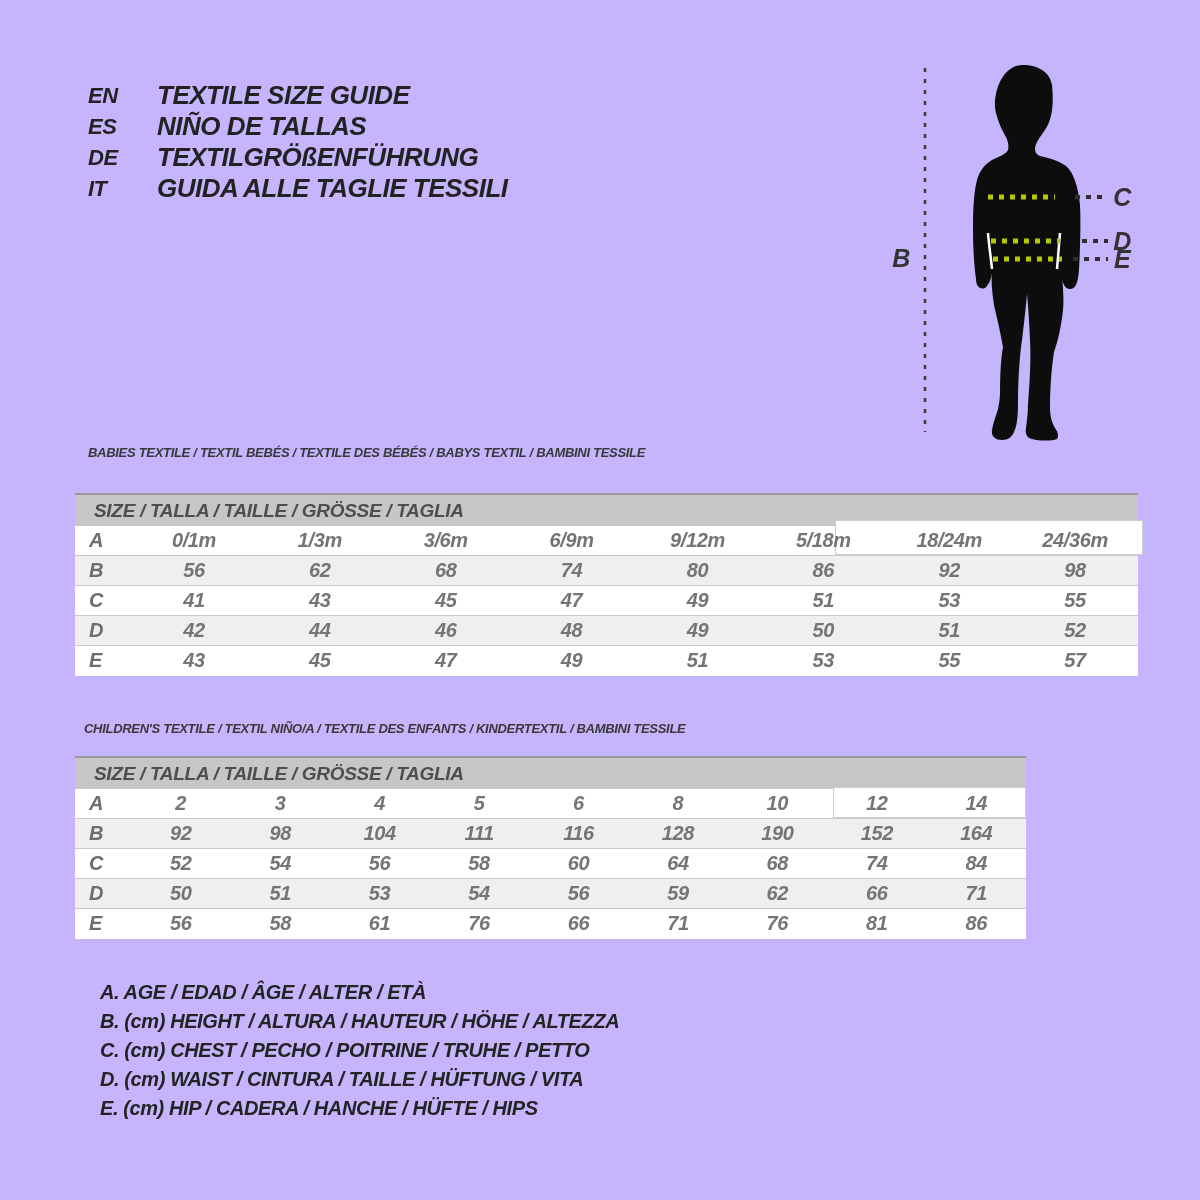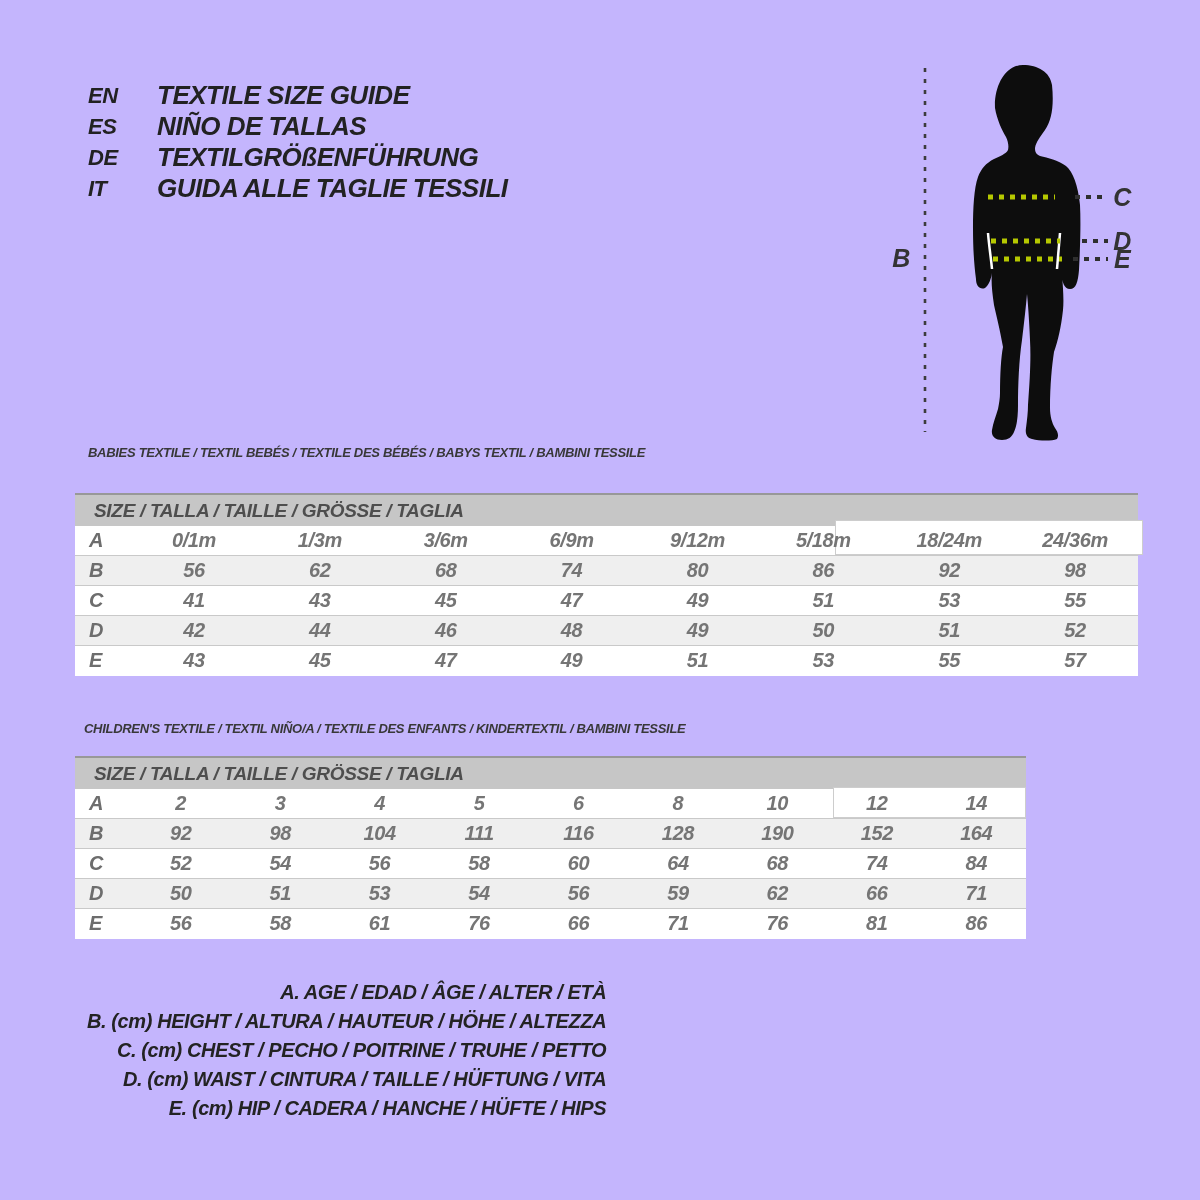--- a/index.html
+++ b/index.html
@@ -34,21 +34,21 @@
   .trow.alt{background:#efefef;}
   .trow:last-child{border-bottom:none;}
   .cell{position:relative;z-index:3;flex:1;text-align:center;font-size:20px;font-weight:bold;
     color:#757575;letter-spacing:-0.4px;}
   .cell.label{flex:0 0 42px;text-align:left;padding-left:14px;color:#6d6d6d;}
   .overlay-box{position:absolute;z-index:2;background:#ffffff;border:1px solid #cdcdcd;
     box-sizing:border-box;}
   #babies-table .overlay-box{left:760px;top:25px;width:308px;height:35px;}
   #children-table .overlay-box{left:758px;top:29px;width:193px;height:31px;}
   
-  .legend{position:absolute;left:87px;top:978px;text-align:right;}
+  .legend{position:absolute;left:100px;top:978px;}
   .legend-item{height:29px;line-height:29px;font-size:20px;font-weight:bold;color:#232323;
     letter-spacing:-0.4px;white-space:nowrap;}
 </style>
 </head>
 <body>
 
 <div class="canvas">
 
   <div class="lang-block">
     <div class="lang-row">

